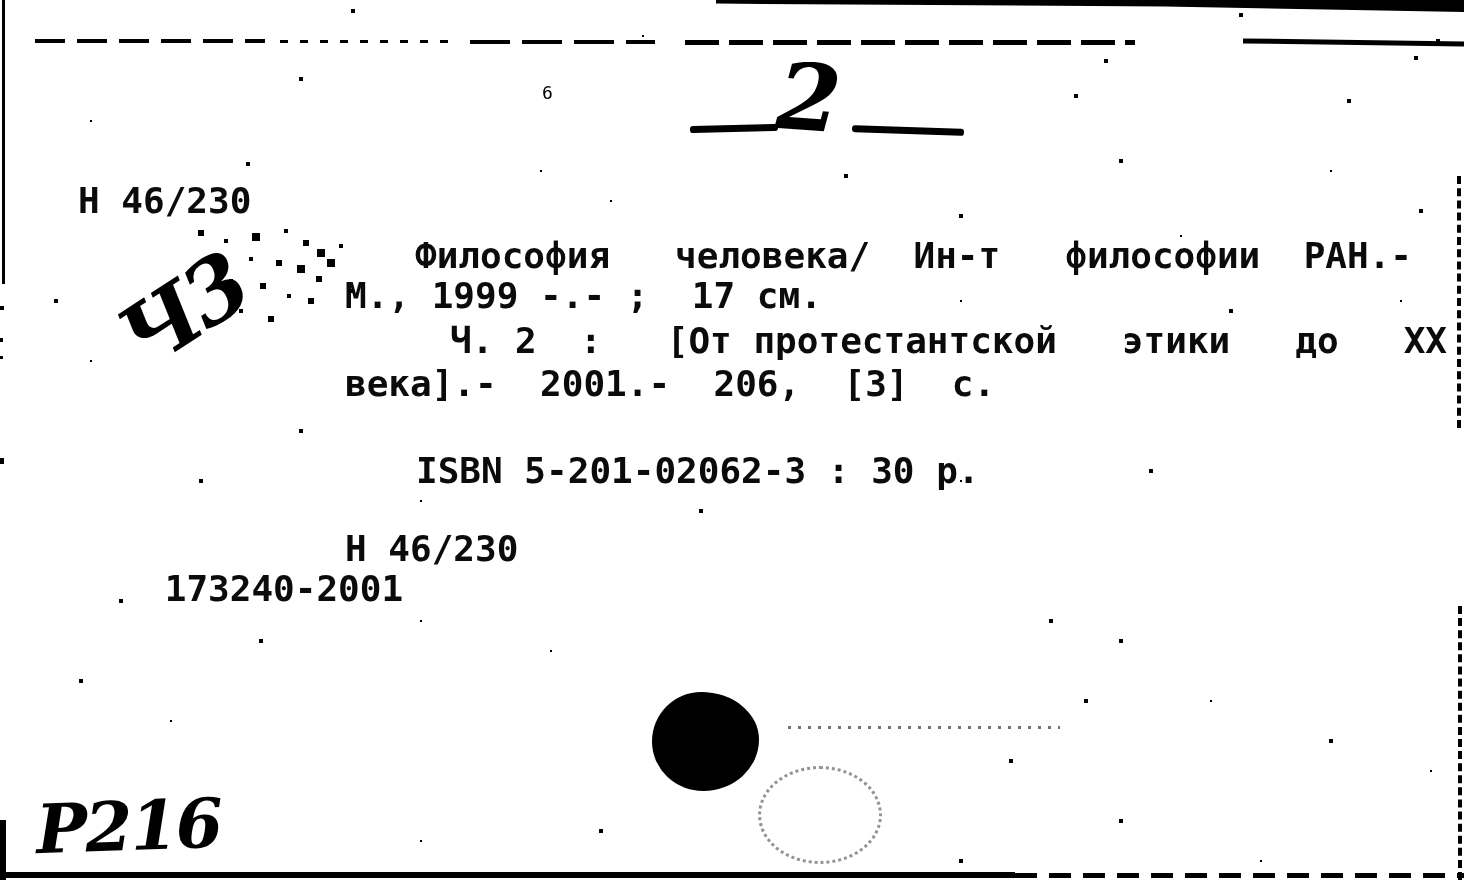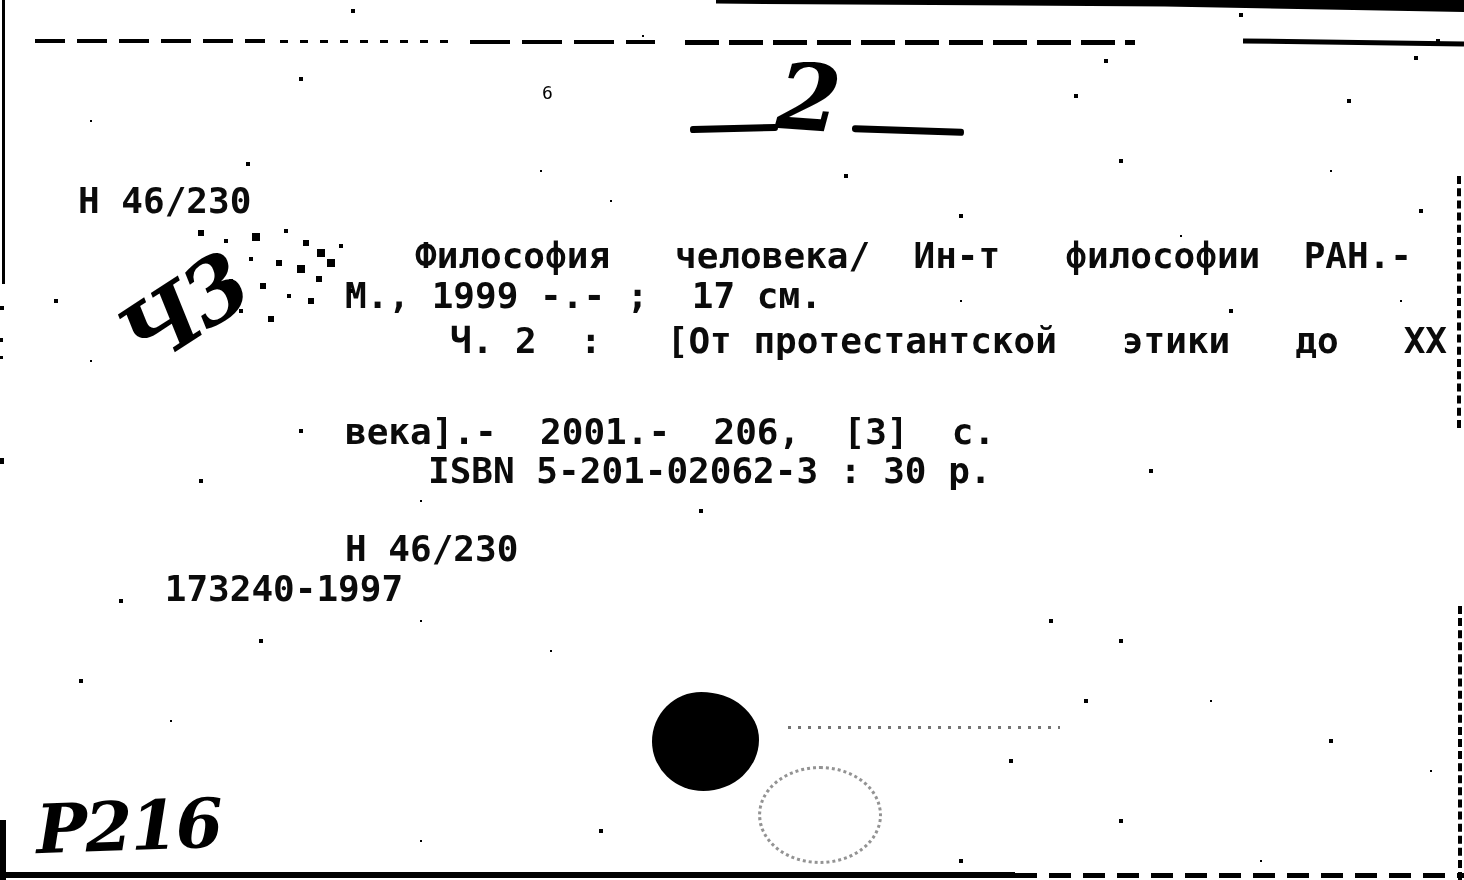--- a/index.html
+++ b/index.html
@@ -130,25 +130,25 @@
   <div class="hw-dash" style="left:852px;top:127px;width:112px;height:7px;transform:rotate(2deg);"></div>
 
   <div class="stray" style="left:542px;top:82px;">6</div>
 
   <div class="tw" style="left:78px;top:181px;">Н 46/230</div>
   <div class="hw class-mark" style="left:118px;top:268px;">Ч3</div>
 
   <div class="tw" style="left:415px;top:236px;">Философия   человека/  Ин-т   философии  РАН.-</div>
   <div class="tw" style="left:345px;top:276px;">М., 1999 -.- ;  17 см.</div>
   <div class="tw" style="left:420px;top:321px;margin-left:30px;">Ч. 2  :   [От протестантской   этики   до   XX</div>
-  <div class="tw" style="left:345px;top:364px;margin-top:48px;">века].-  2001.-  206,  [3]  с.</div>
-  <div class="tw" style="left:428px;top:451px;">ISBN 5-201-02062-3 : 30 р.</div>
+  <div class="tw" style="left:345px;top:364px;">века].-  2001.-  206,  [3]  с.</div>
+  <div class="tw" style="left:416px;top:451px;">ISBN 5-201-02062-3 : 30 р.</div>
 
   <div class="tw acc-row" style="left:78px;top:529px;">
-    <span>173240-1997</span>
+    <span>173240-2001</span>
     <span class="acc-mark">Н 46/230</span>
   </div>
   <div class="tw acc-row" style="left:78px;top:573px;">
   </div>
 
   <div class="blob"></div>
   <div class="ghost-ring"></div>
   <div class="ghost-streak"></div>
 
   <div class="hw owner-mark" style="left:36px;top:792px;">Р216</div>

